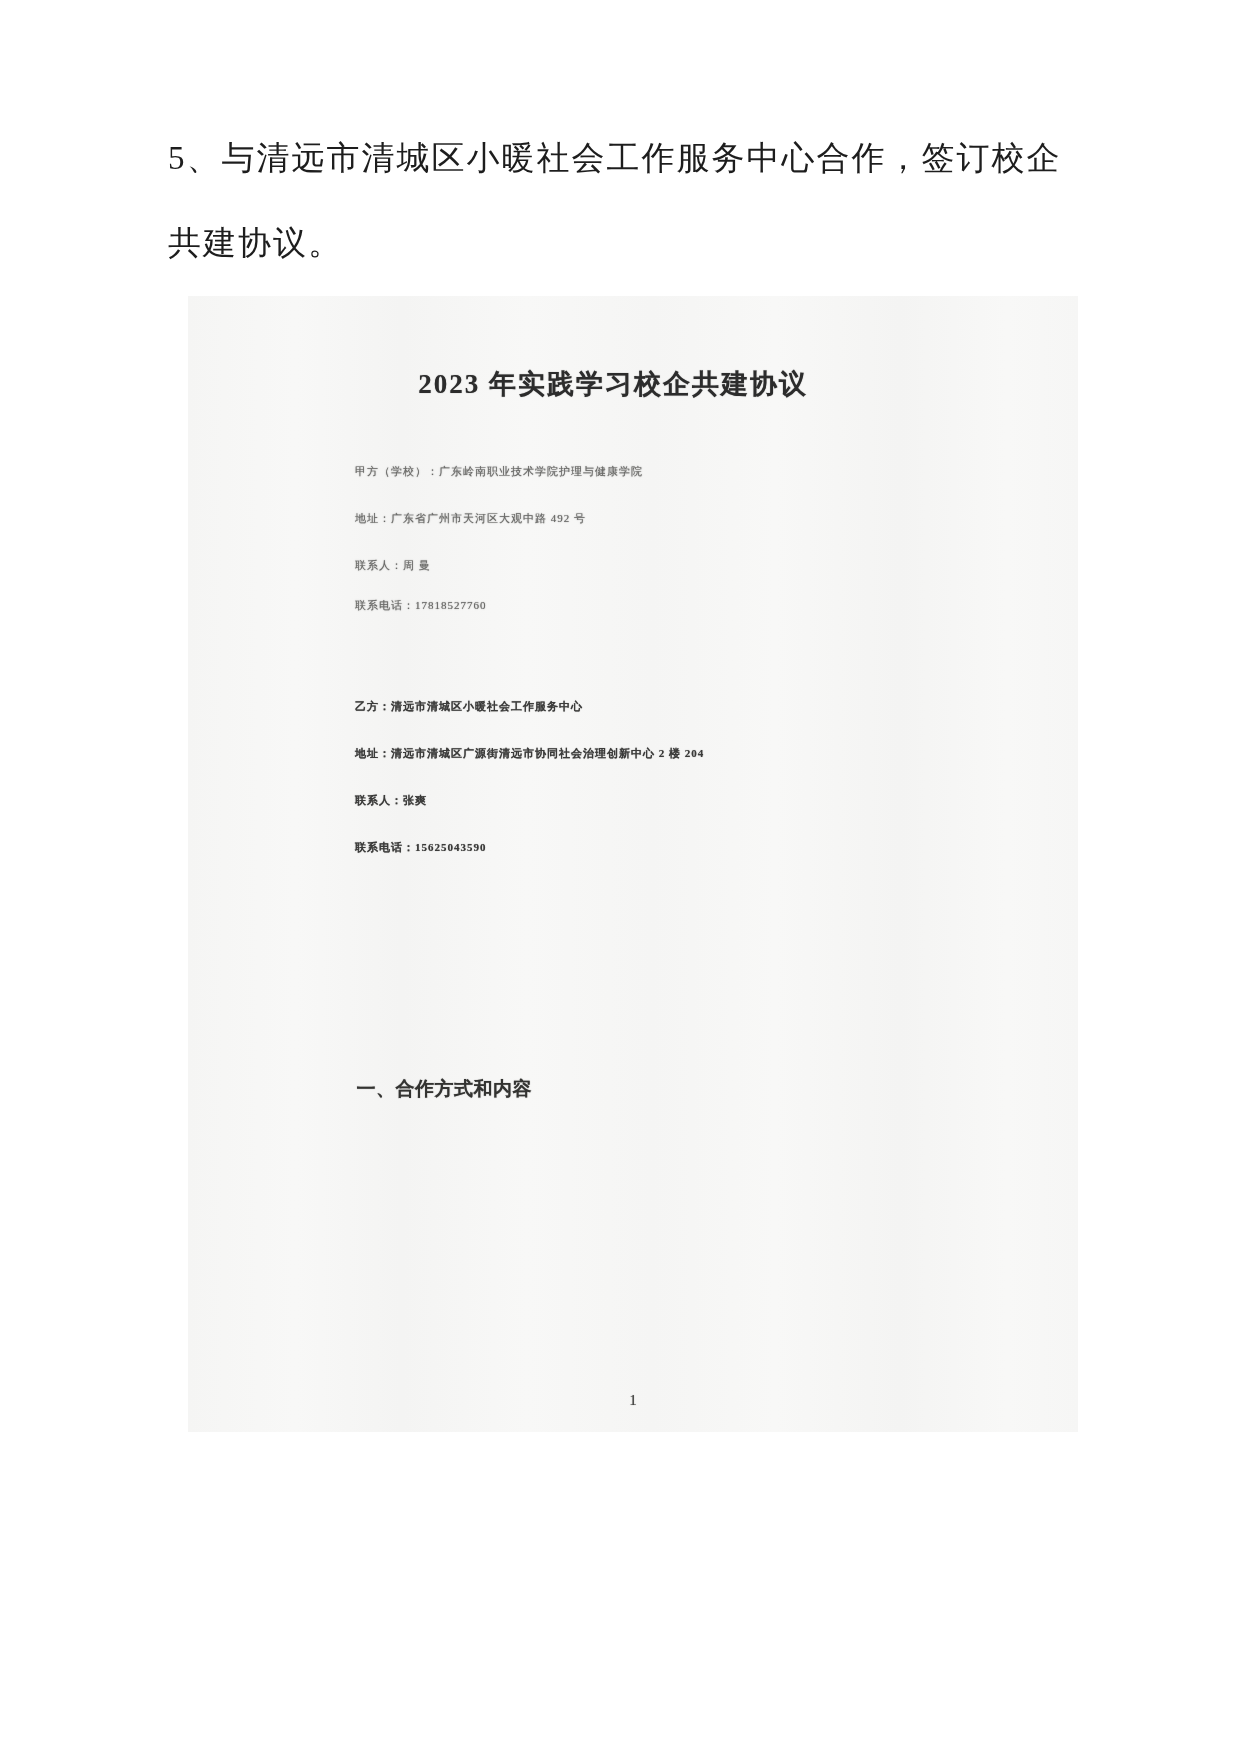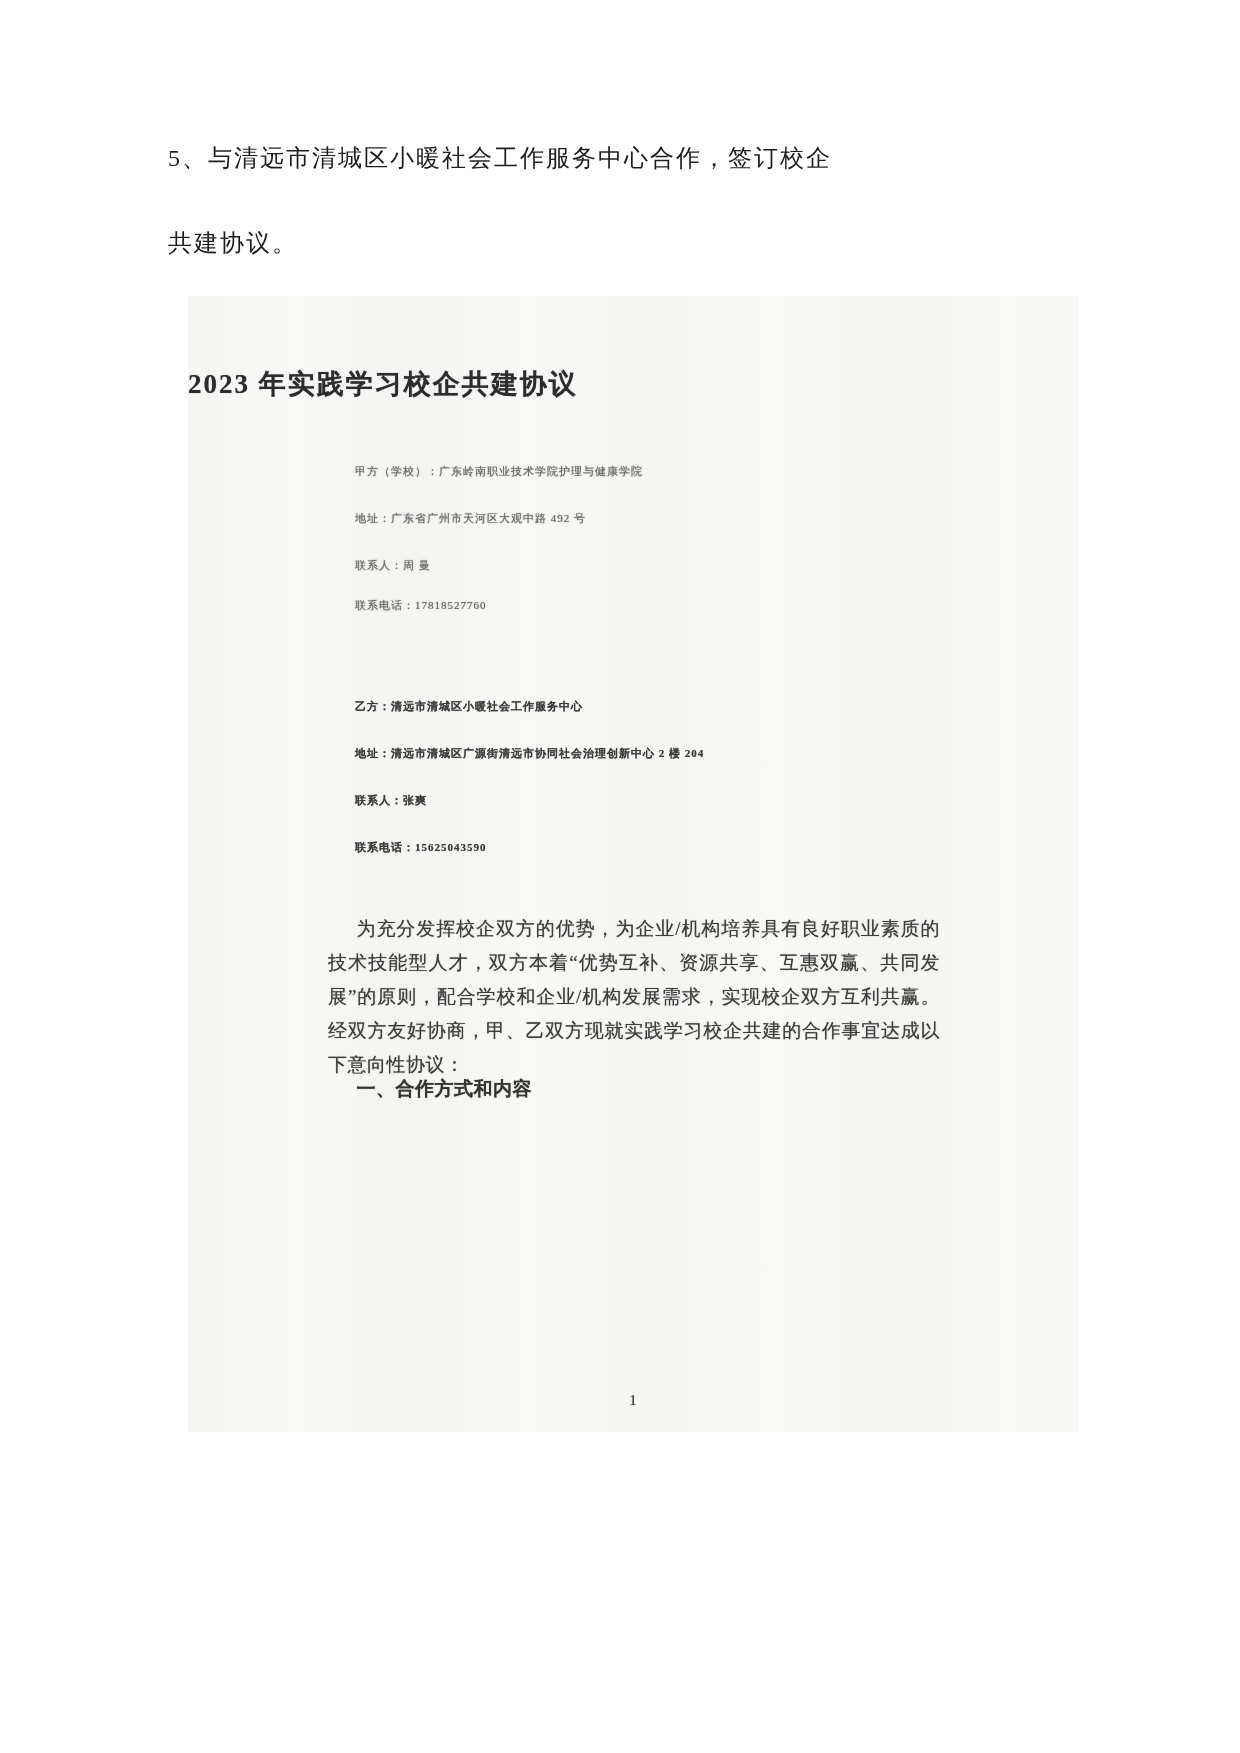--- a/index.html
+++ b/index.html
@@ -12,21 +12,21 @@
     overflow: hidden;
   }
 
   
   .intro {
     position: absolute;
     left: 168px;
     top: 116px;
     width: 820px;
     color: #1d1d1d;
-    font-size: 24px;
+    font-size: 33px;
     letter-spacing: 2px;
     font-weight: 400;
   }
   .intro .line { display: block; line-height: 85px; white-space: nowrap; }
 
   
   .scan {
     position: absolute;
     left: 188px;
     top: 296px;
@@ -37,21 +37,21 @@
       #f5f5f4 0%, #f8f8f7 12%, #f4f4f3 24%, #f8f8f7 38%,
       #f5f5f4 52%, #f8f8f7 66%, #f4f4f3 80%, #f8f8f7 92%, #f6f6f5 100%);
     overflow: hidden;
   }
 
   .scan-title {
     position: absolute;
     top: 70px;
     left: 0;
     right: 40px;
-    text-align: left;
+    text-align: center;
     font-size: 27px;
     font-weight: 700;
     letter-spacing: 2px;
     color: #2c2c2c;
     text-shadow: 0 0 1px rgba(40,40,40,0.55);
     white-space: nowrap;
   }
 
   .detail-line {
     position: absolute;
@@ -133,23 +133,20 @@
     <div class="detail-line pa-4">联系电话：17818527760</div>
   </div>
 
   <div class="party-b">
     <div class="detail-line pb-1">乙方：清远市清城区小暖社会工作服务中心</div>
     <div class="detail-line pb-2">地址：清远市清城区广源街清远市协同社会治理创新中心 2 楼 204</div>
     <div class="detail-line pb-3">联系人：张爽</div>
     <div class="detail-line pb-4">联系电话：15625043590</div>
   </div>
 
-  <div class="body-block preamble">
-    <p>为充分发挥校企双方的优势，为企业/机构培养具有良好职业素质的技术技能型人才，双方本着“优势互补、资源共享、互惠双赢、共同发展”的原则，配合学校和企业/机构发展需求，实现校企双方互利共赢。经双方友好协商，甲、乙双方现就实践学习校企共建的合作事宜达成以下意向性协议：</p>
-  </div>
 
   <div class="body-block section-heading">
     <p>一、合作方式和内容</p>
   </div>
 
 
 
   <div class="page-number">1</div>
 
 </div>

